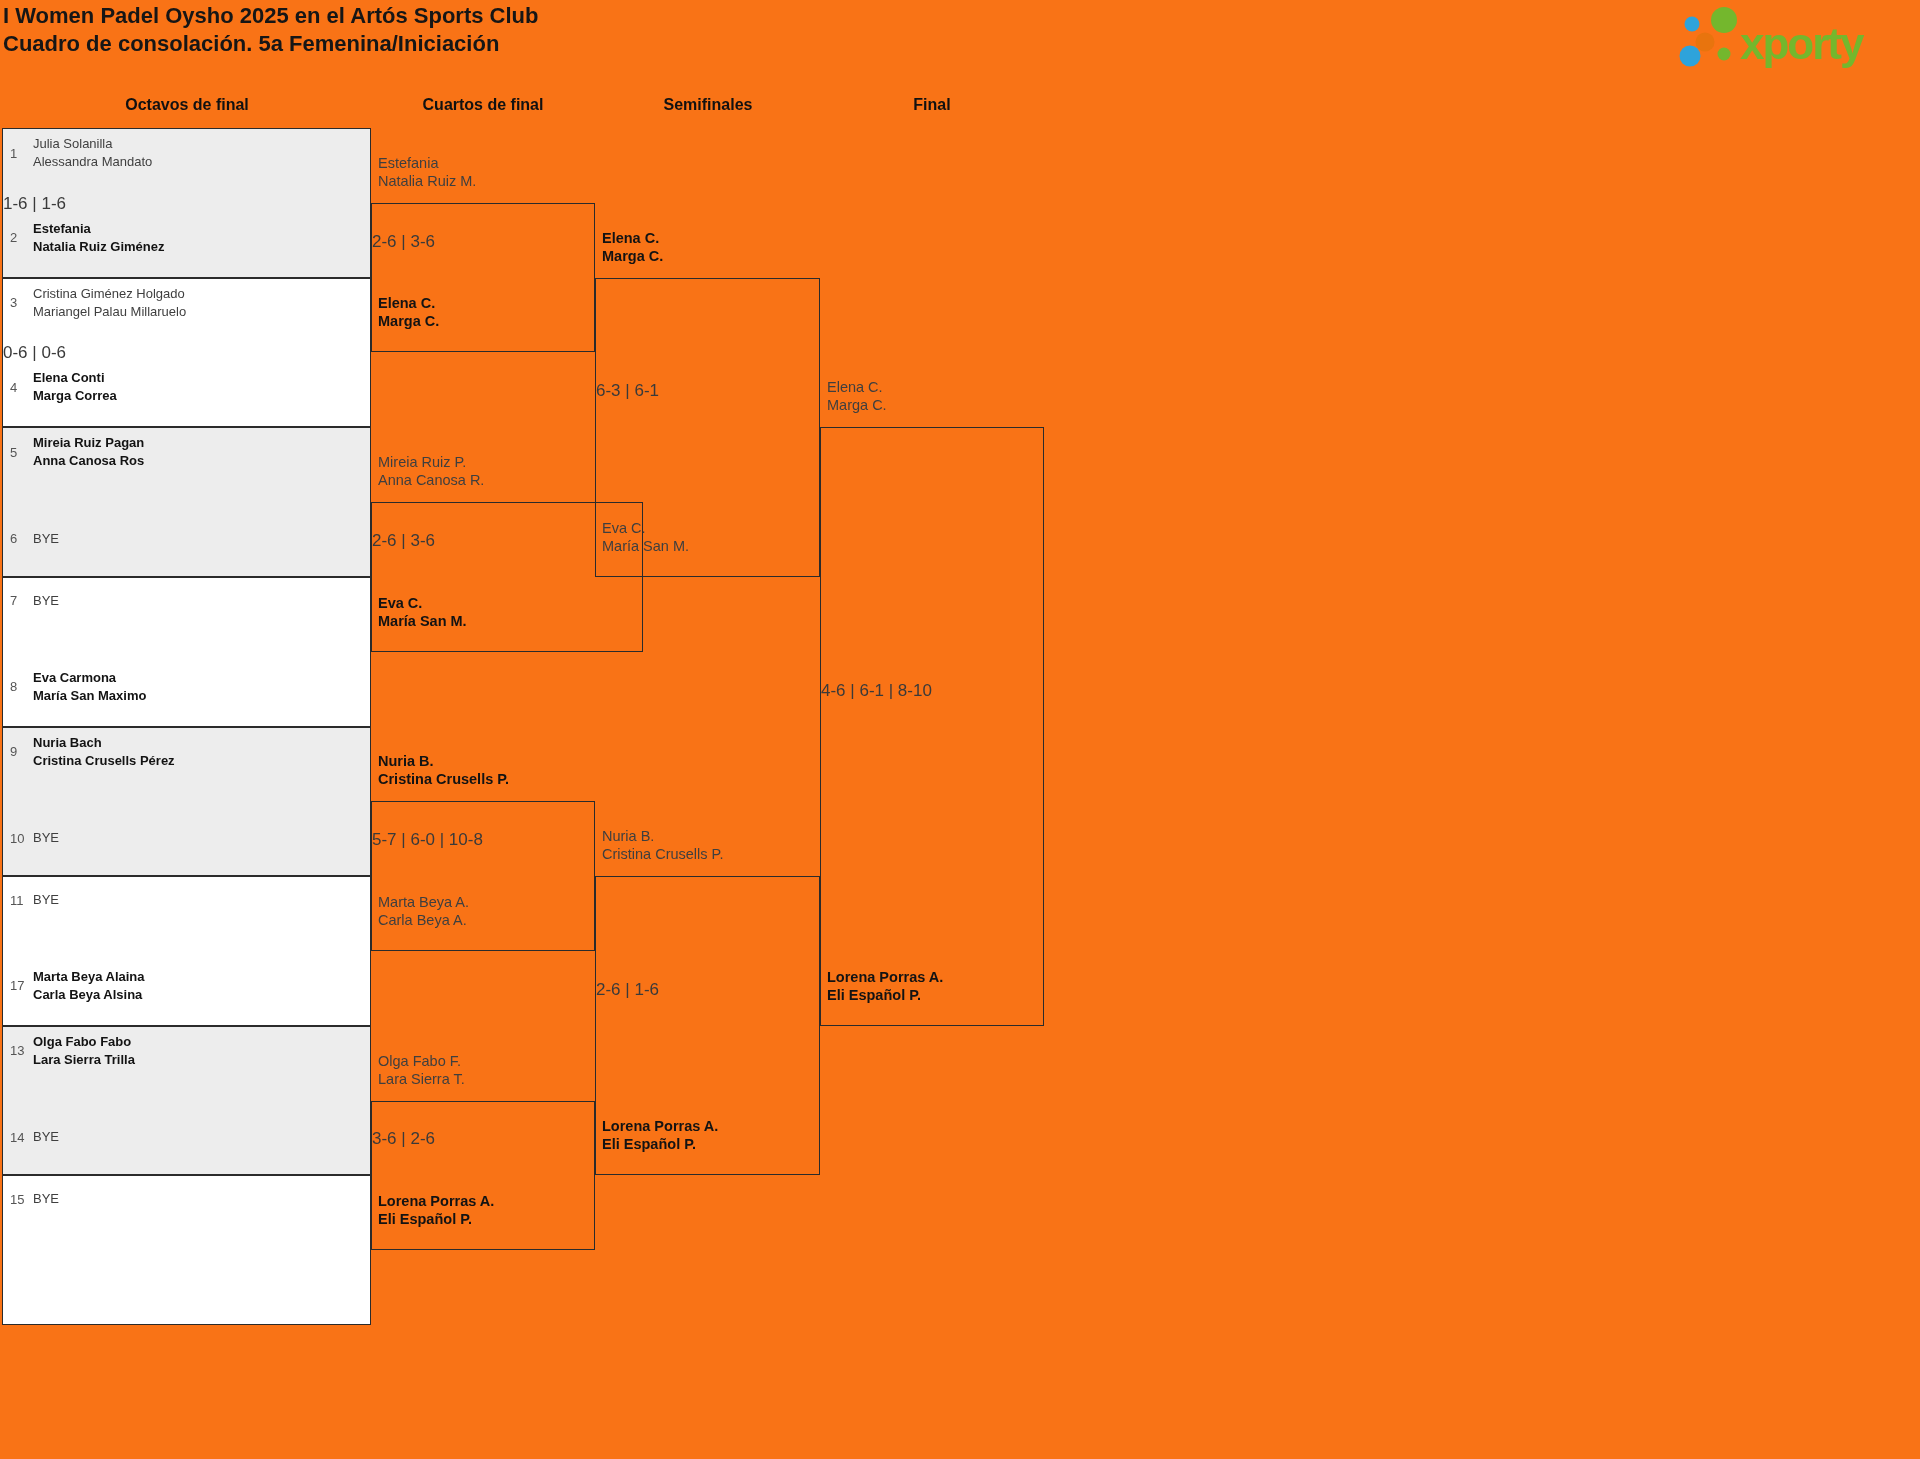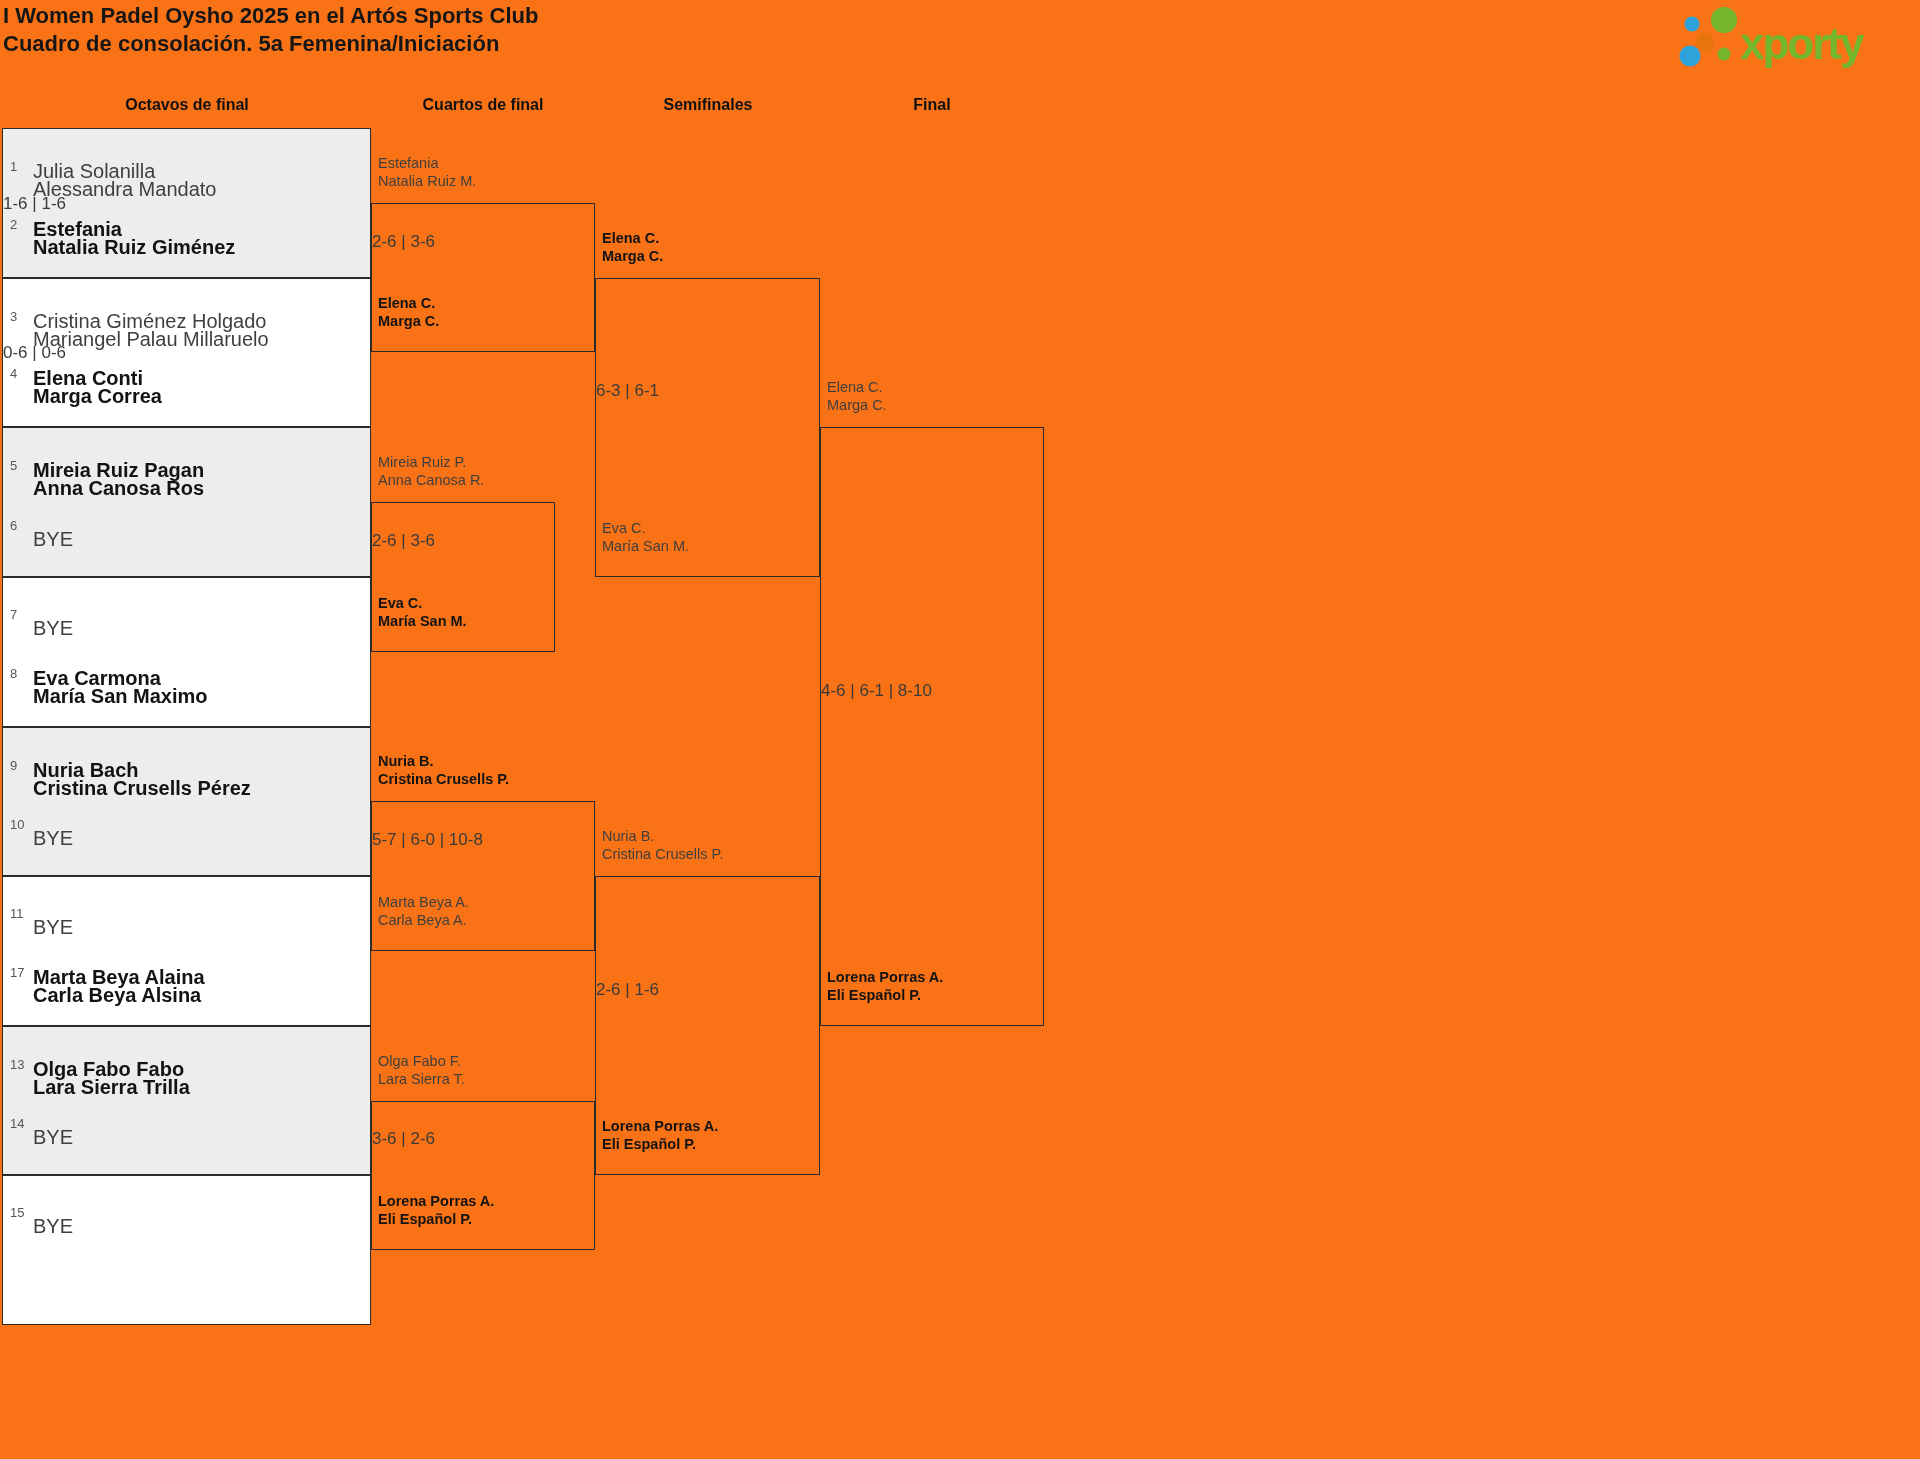--- a/index.html
+++ b/index.html
@@ -19,21 +19,21 @@
   .mbox { position:absolute; border:1px solid #2b2b2b; background:#fff; }
   .mbox.shaded { background:#ededed; }
   .mbox.open { background:transparent; }
 
   .entry { position:absolute; left:7px; right:6px; display:flex; align-items:center; gap:7px; }
   .entry.top2 { top:6px; }
   .entry.top1 { top:14px; }
   .entry.bot2 { bottom:21px; }
   .entry.bot1 { bottom:28px; }
   .seed { min-width:16px; font-size:13px; color:#555; flex:0 0 auto; }
-  .names { font-size:20px; line-height:18px; color:#3f3f3f;margin-top:27px; }
+  .names { font-size:13px; line-height:18px; color:#3f3f3f; }
   .names.win { font-weight:700; color:#131313; }
 
   .score { position:absolute; left:0; right:0; font-size:17px; color:#3a3a3a; white-space:nowrap; }
   .score.ctr { top:calc(50% - 9px); }
   .score.mid { top:calc(50% - 46px); }
 
   .rlabel { position:absolute; font-size:14.5px; line-height:18px; color:#3f3f3f; white-space:nowrap; }
   .rlabel.top { left:6px; top:-50px; }
   .rlabel.bot { left:6px; bottom:21px; }
   .rlabel.win { font-weight:700; color:#131313; }
@@ -184,21 +184,21 @@
         <div class="rlabel top">
           <div class="line">Estefania</div>
           <div class="line">Natalia Ruiz M.</div>
         </div>
         <div class="rlabel bot win">
           <div class="line">Elena C.</div>
           <div class="line">Marga C.</div>
         </div>
         <div class="score mid">2-6 | 3-6</div>
       </div>
-      <div class="mbox open" style="left: 371px; top: 502.062px; width: 184px; height: 149.625px;">
+      <div class="mbox open" style="left: 371px; top: 502.062px; width: 272px; height: 149.625px;">
         <div class="rlabel top">
           <div class="line">Mireia Ruiz P.</div>
           <div class="line">Anna Canosa R.</div>
         </div>
         <div class="rlabel bot win">
           <div class="line">Eva C.</div>
           <div class="line">María San M.</div>
         </div>
         <div class="score mid">2-6 | 3-6</div>
       </div>

